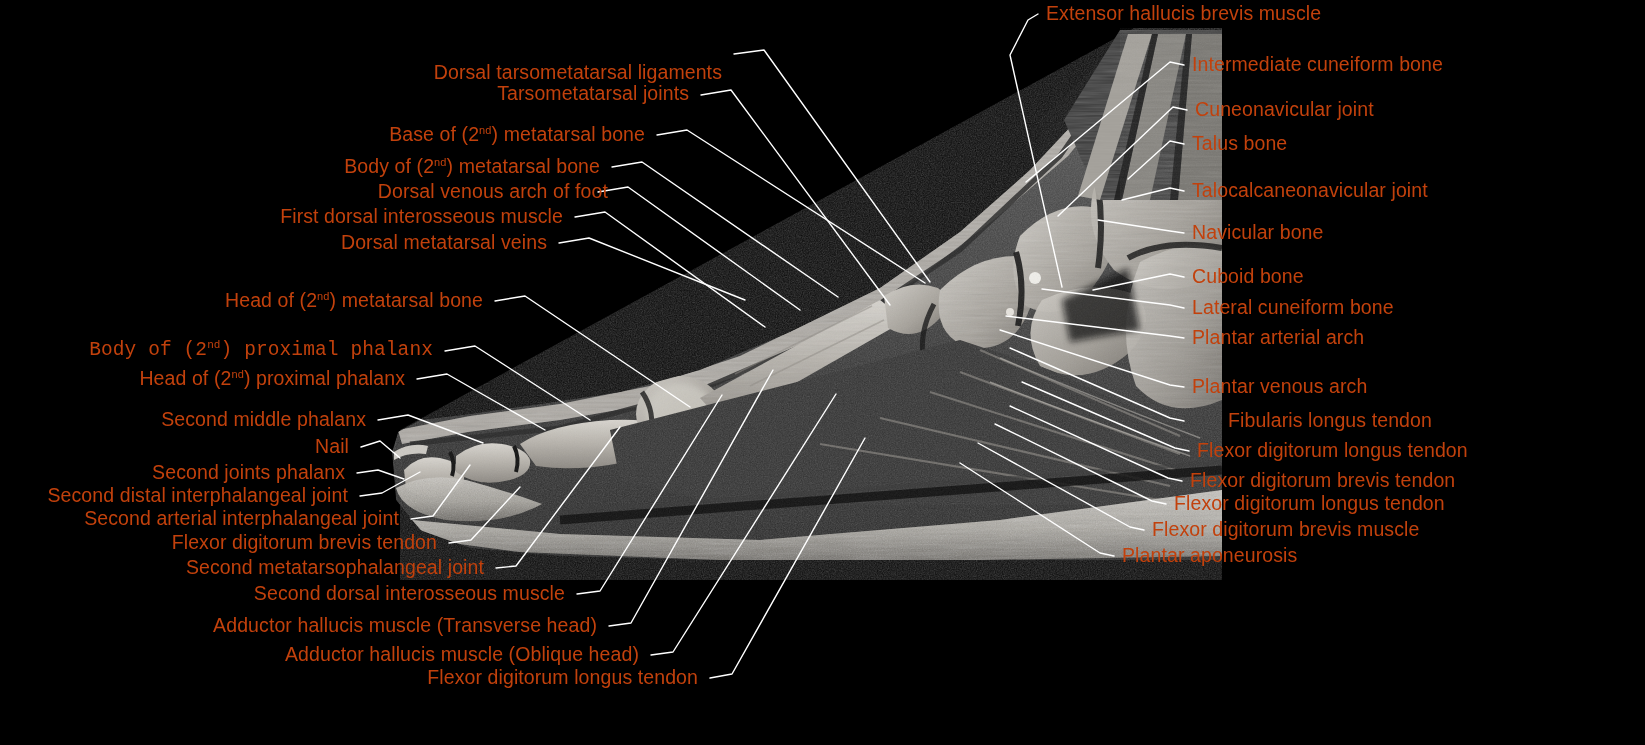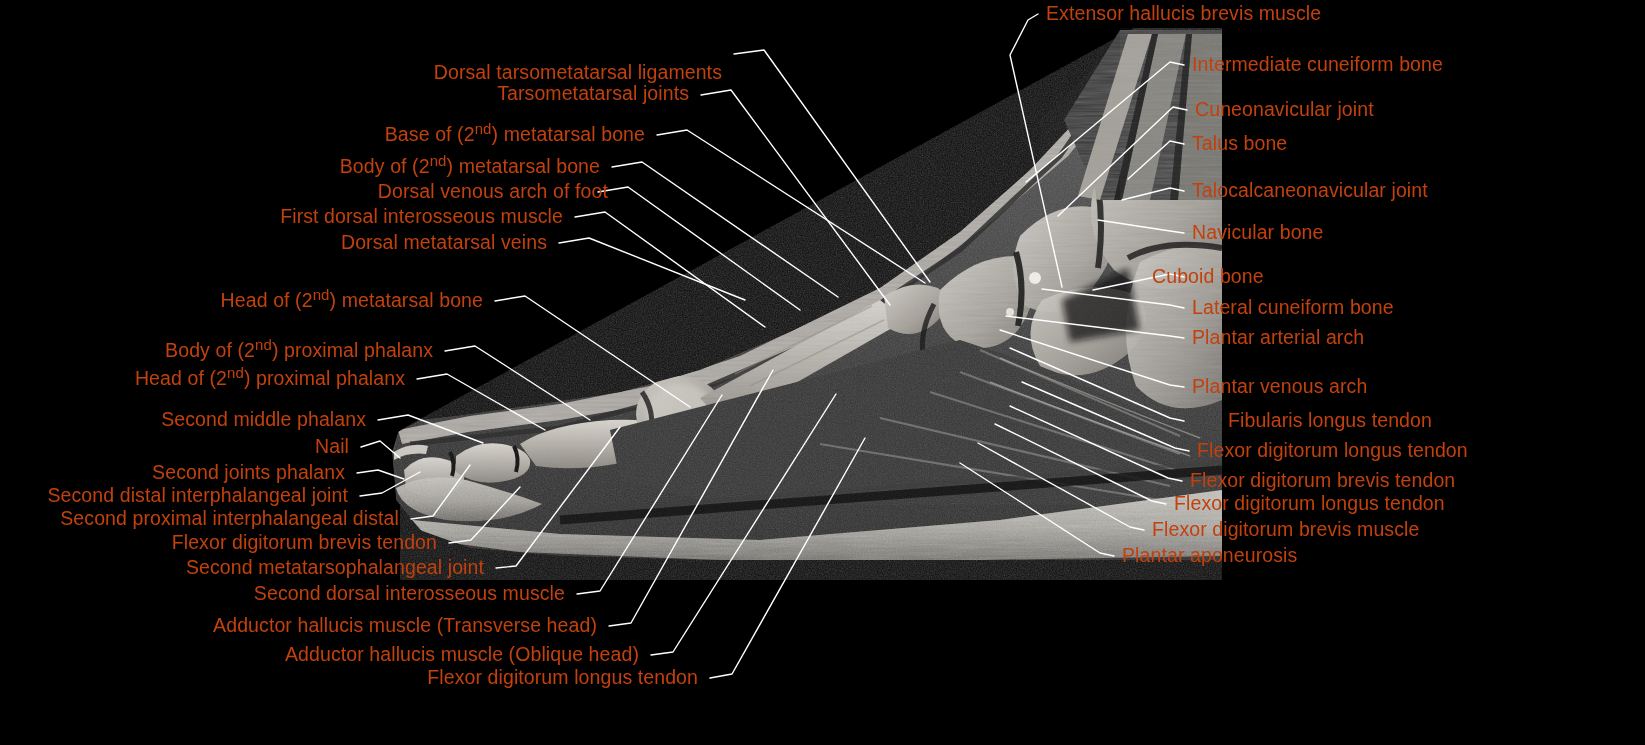--- a/index.html
+++ b/index.html
@@ -16,21 +16,21 @@
     position:absolute;
     color:#c2410c;
     font-size:19.5px;
     line-height:19.5px;
     letter-spacing:0.1px;
     white-space:nowrap;
     font-family:"Liberation Sans", sans-serif;
   }
   .label.right-align{transform:translate(-100%,-50%);}
   .label.left-align{transform:translate(0,-50%);}
-  .label sup{font-size:15px;vertical-align:super;line-height:0;}
+  .label sup{font-size:11px;vertical-align:super;line-height:0;}
 </style>
 </head>
 <body>
 
 <div id="stage">
 
   <svg id="mri-layer" viewBox="0 0 1645 745" xmlns="http://www.w3.org/2000/svg">
     <defs>
       <filter id="grain" x="-10%" y="-10%" width="120%" height="120%">
         <feTurbulence type="fractalNoise" baseFrequency="0.85" numOctaves="4" seed="7" result="n"></feTurbulence>
@@ -284,42 +284,42 @@
 
   <div id="labels-left-container">
       <div class="label right-align" style="left: 722px; top: 54px; margin-top: 19px;">Dorsal tarsometatarsal ligaments</div>
       <div class="label right-align" style="left: 689px; top: 94px;">Tarsometatarsal joints</div>
       <div class="label right-align" style="left: 645px; top: 135px;">Base of (2<sup>nd</sup>) metatarsal bone</div>
       <div class="label right-align" style="left: 600px; top: 167px;">Body of (2<sup>nd</sup>) metatarsal bone</div>
       <div class="label right-align" style="left: 608px; top: 192px;">Dorsal venous arch of foot</div>
       <div class="label right-align" style="left: 563px; top: 217px;">First dorsal interosseous muscle</div>
       <div class="label right-align" style="left: 547px; top: 243px;">Dorsal metatarsal veins</div>
       <div class="label right-align" style="left: 483px; top: 301px;">Head of (2<sup>nd</sup>) metatarsal bone</div>
-      <div class="label right-align" style="left: 433px; top: 351px;">Body of (2<sup>nd</sup>) proximal phalanx</div>
+      <div class="label right-align" style="left: 433px; top: 351px; font-family: Liberation Mono, monospace;">Body of (2<sup>nd</sup>) proximal phalanx</div>
       <div class="label right-align" style="left: 405px; top: 379px;">Head of (2<sup>nd</sup>) proximal phalanx</div>
       <div class="label right-align" style="left: 366px; top: 420px;">Second middle phalanx</div>
       <div class="label right-align" style="left: 349px; top: 447px;">Nail</div>
       <div class="label right-align" style="left: 345px; top: 473px;">Second joints phalanx</div>
       <div class="label right-align" style="left: 348px; top: 496px;">Second distal interphalangeal joint</div>
-      <div class="label right-align" style="left: 399px; top: 519px;">Second proximal interphalangeal distal</div>
+      <div class="label right-align" style="left: 399px; top: 519px;">Second arterial interphalangeal joint</div>
       <div class="label right-align" style="left: 437px; top: 543px;">Flexor digitorum brevis tendon</div>
       <div class="label right-align" style="left: 484px; top: 568px;">Second metatarsophalangeal joint</div>
       <div class="label right-align" style="left: 565px; top: 594px;">Second dorsal interosseous muscle</div>
       <div class="label right-align" style="left: 597px; top: 626px;">Adductor hallucis muscle (Transverse head)</div>
       <div class="label right-align" style="left: 639px; top: 655px;">Adductor hallucis muscle (Oblique head)</div>
       <div class="label right-align" style="left: 698px; top: 678px;">Flexor digitorum longus tendon</div>
     </div>
   <div id="labels-right-container">
       <div class="label left-align" style="left: 1046px; top: 14px;">Extensor hallucis brevis muscle</div>
       <div class="label left-align" style="left: 1192px; top: 65px;">Intermediate cuneiform bone</div>
       <div class="label left-align" style="left: 1195px; top: 110px;">Cuneonavicular joint</div>
       <div class="label left-align" style="left: 1192px; top: 144px;">Talus bone</div>
       <div class="label left-align" style="left: 1192px; top: 191px;">Talocalcaneonavicular joint</div>
       <div class="label left-align" style="left: 1192px; top: 233px;">Navicular bone</div>
-      <div class="label left-align" style="left: 1152px; top: 277px;">Cuboid bone</div>
+      <div class="label left-align" style="left: 1192px; top: 277px;">Cuboid bone</div>
       <div class="label left-align" style="left: 1192px; top: 308px;">Lateral cuneiform bone</div>
       <div class="label left-align" style="left: 1192px; top: 338px;">Plantar arterial arch</div>
       <div class="label left-align" style="left: 1192px; top: 387px;">Plantar venous arch</div>
       <div class="label left-align" style="left: 1228px; top: 421px;">Fibularis longus tendon</div>
       <div class="label left-align" style="left: 1197px; top: 451px;">Flexor digitorum longus tendon</div>
       <div class="label left-align" style="left: 1190px; top: 481px;">Flexor digitorum brevis tendon</div>
       <div class="label left-align" style="left: 1174px; top: 504px;">Flexor digitorum longus tendon</div>
       <div class="label left-align" style="left: 1152px; top: 530px;">Flexor digitorum brevis muscle</div>
       <div class="label left-align" style="left: 1122px; top: 556px;">Plantar aponeurosis</div>
     </div>

